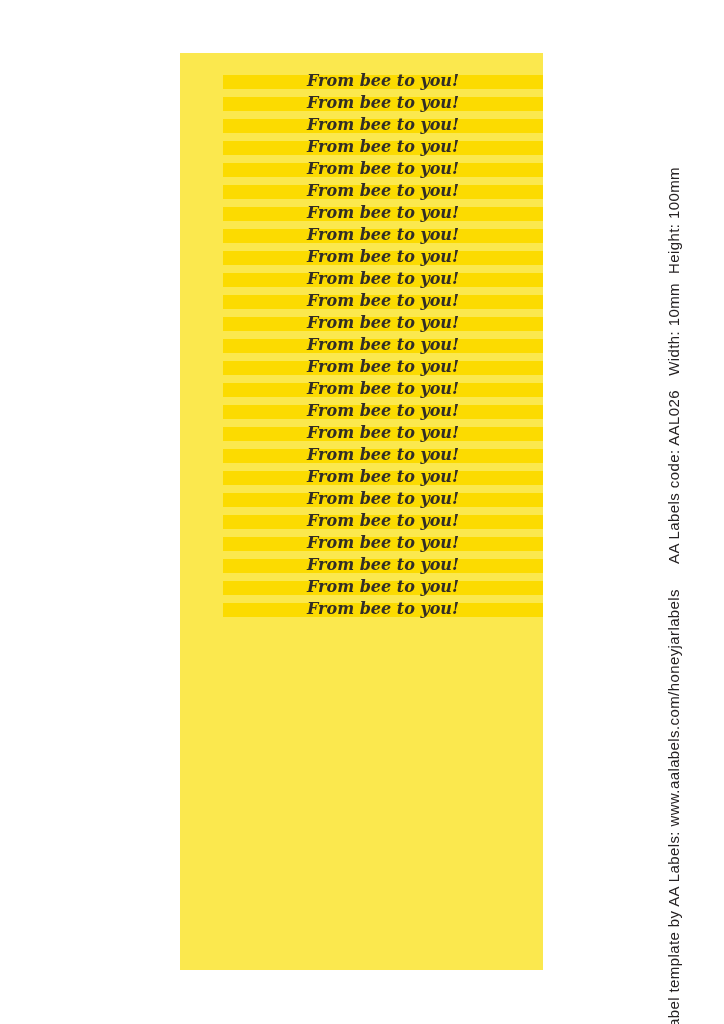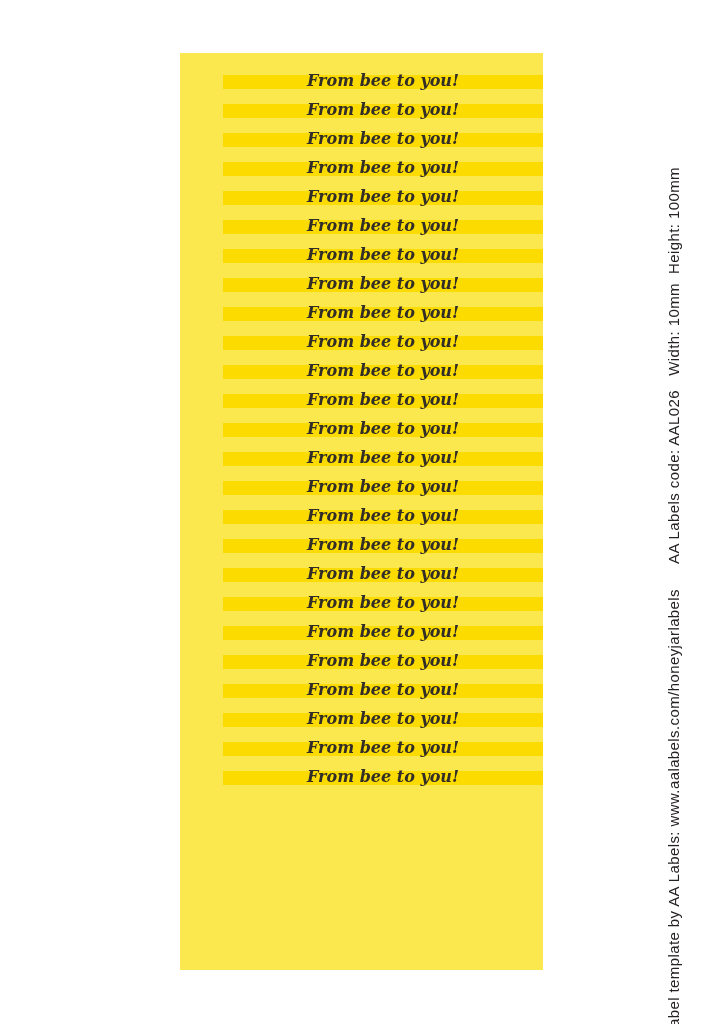--- a/index.html
+++ b/index.html
@@ -20,21 +20,21 @@
     left: 180px;
     top: 53px;
     width: 363px;
     height: 917px;
     background: #fbe84e;
     box-sizing: border-box;
     padding-top: 22px;
   }
   .label-row {
     position: relative;
-    height: 29px;
+    height: 22px;
     margin-left: 43px;
   }
   .label-stripe {
     position: absolute;
     left: 0;
     top: 0;
     width: 100%;
     height: 14px;
     background: #fcdb00;
   }

